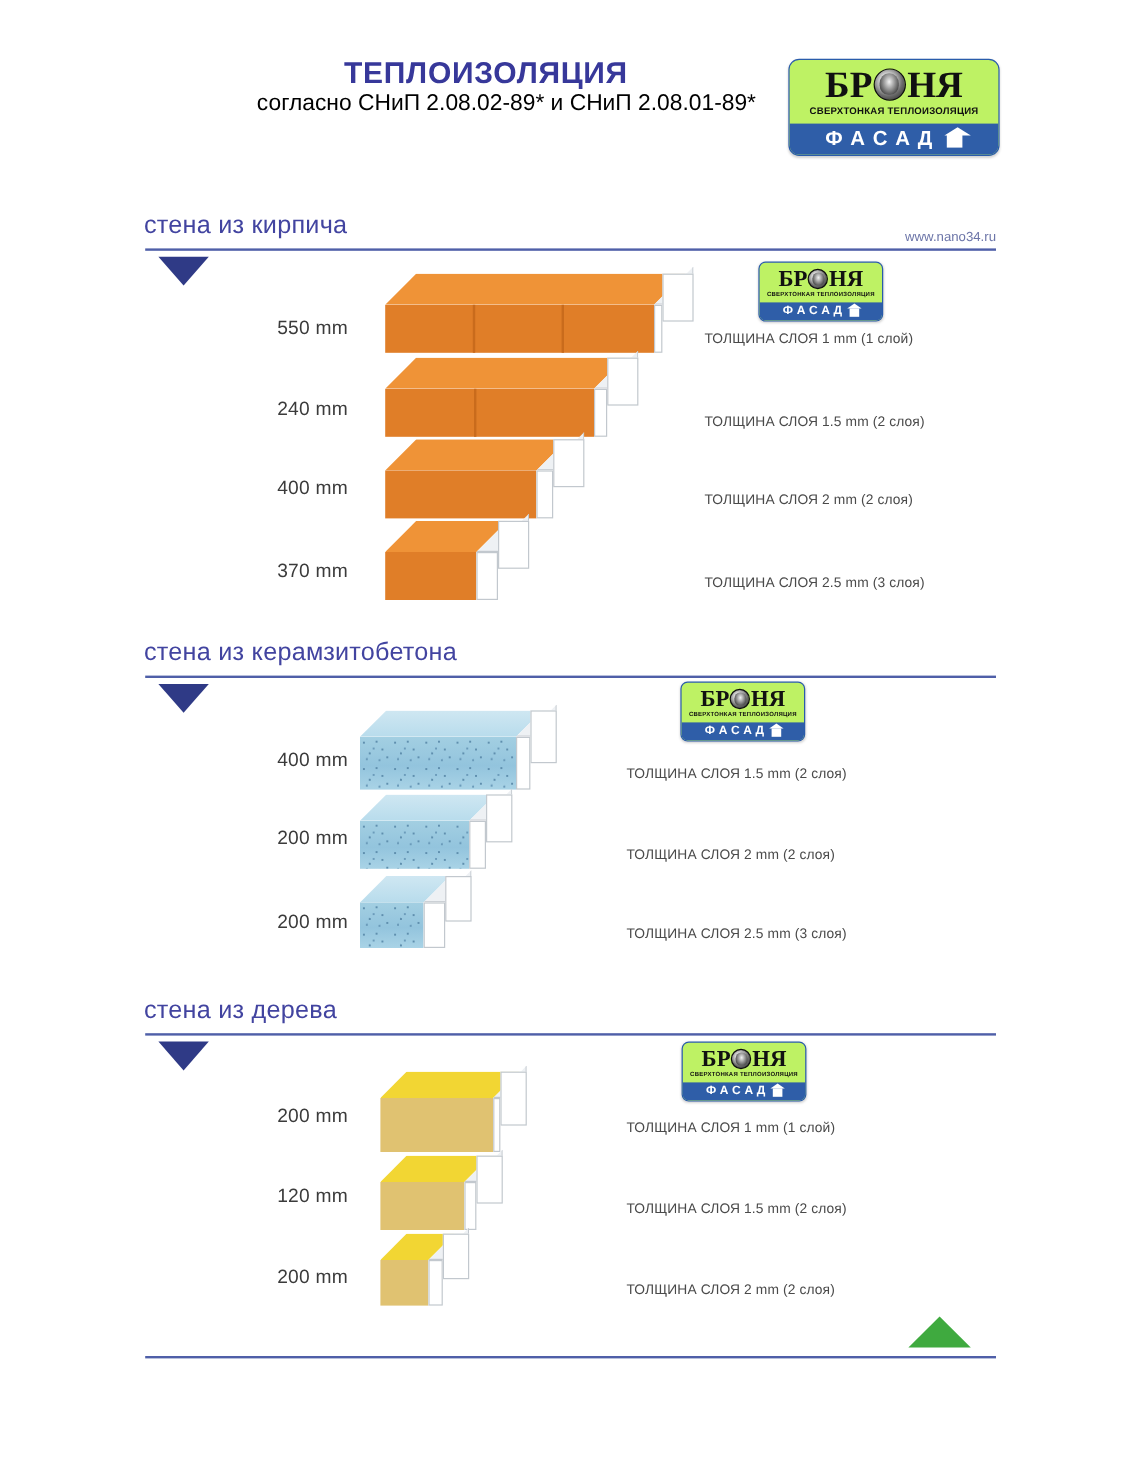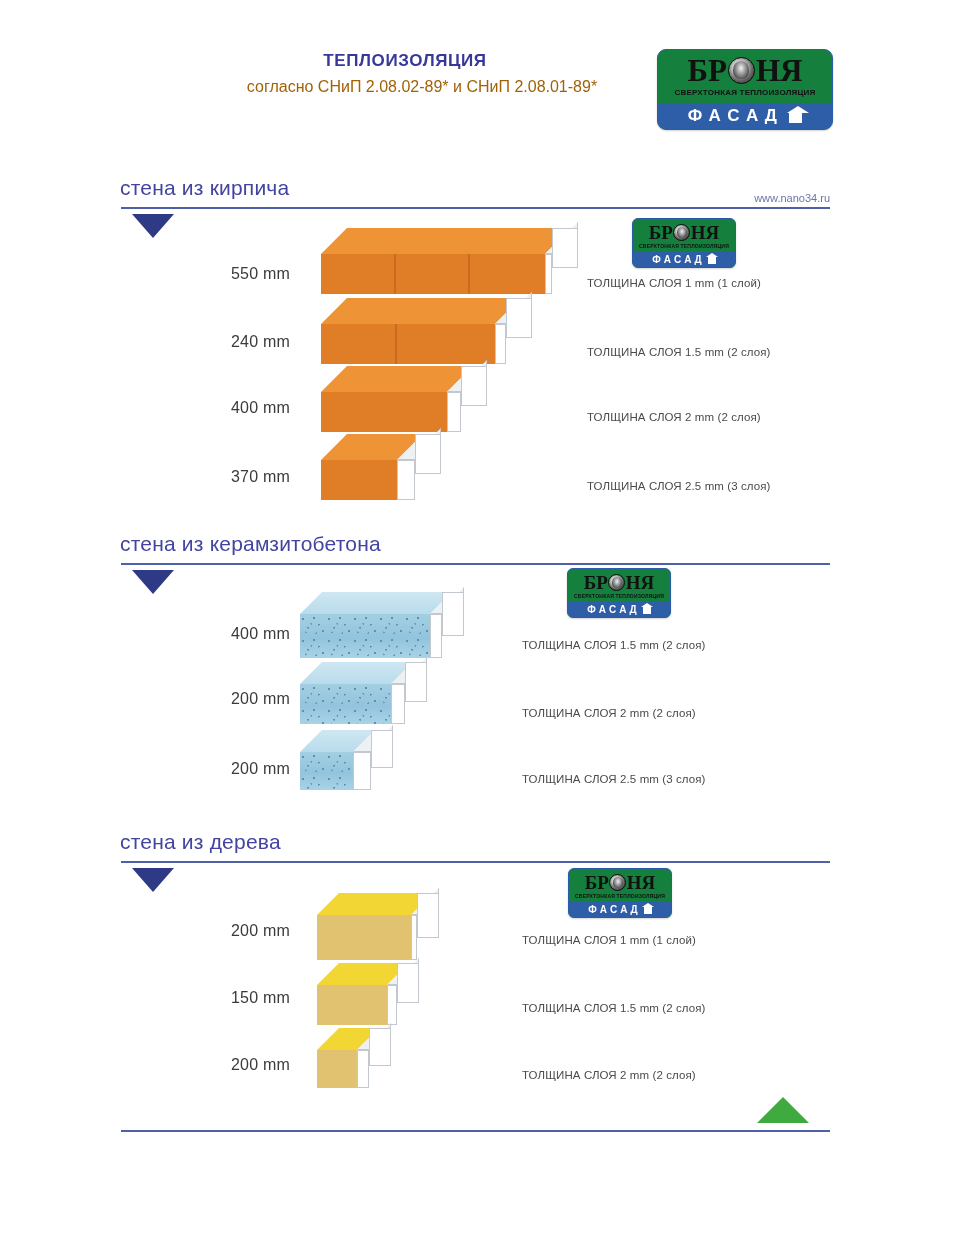--- a/index.html
+++ b/index.html
@@ -25,45 +25,45 @@
     width: 957px;
     height: 96px;
   }
   .header-text {
     position: absolute;
     left: 150px; top: 0;
     width: 510px;
     text-align: center;
   }
   .main-title {
-    font-size: 17px;
+    font-size: 25px;
     font-weight: bold;
     color: #37389a;
     letter-spacing: 0.6px;
     line-height: 30px;
     margin: 0;
   }
   .sub-title-1 {
     font-size: 14.5px;
     color: #4a4c9e;
     line-height: 21px;
     margin: 2px 0 0 0;
   }
   .sub-title-2 {
-    font-size: 16px;
-    color: #a16207;
+    font-size: 19px;
+    color: #000000;
     line-height: 21px;
     margin: 0;
     padding-left: 34px;
   }
 
   
   .logo {
     position: relative;
-    background: #15803d;
+    background: #bef264;
     border: 1.5px solid #2a5cab;
     border-radius: 7px;
     box-sizing: border-box;
     display: flex;
     flex-direction: column;
     justify-content: space-between;
     overflow: hidden;
     box-shadow: 0 1px 2px rgba(0,0,0,0.18);
   }
   .logo-top {
@@ -458,21 +458,21 @@
       <span>С</span>
       <span>А</span>
       <span>Д</span>
       <span class="logo-house"></span>
     </div>
   </div>
 
   <div class="row-label" style="left:150px; top:922px; width:140px">200 mm</div>
   <div class="row-desc" style="left:522px; top:934px">ТОЛЩИНА СЛОЯ 1 mm (1 слой)</div>
 
-  <div class="row-label" style="left:150px; top:989px; width:140px">150 mm</div>
+  <div class="row-label" style="left:150px; top:989px; width:140px">120 mm</div>
   <div class="row-desc" style="left:522px; top:1002px">ТОЛЩИНА СЛОЯ 1.5 mm (2 слоя)</div>
 
   <div class="row-label" style="left:150px; top:1056px; width:140px">200 mm</div>
   <div class="row-desc" style="left:522px; top:1069px">ТОЛЩИНА СЛОЯ 2 mm (2 слоя)</div>
 
   <div class="marker-up" style="left:757px; top:1097px"></div>
 </div>
 
 <div class="block wood">
   <div class="blk-face top" style="left:317px; top:893px; width:116px; height:22px; clip-path: polygon(22px 0, 116px 0, 94px 22px, 0 22px);"></div>

